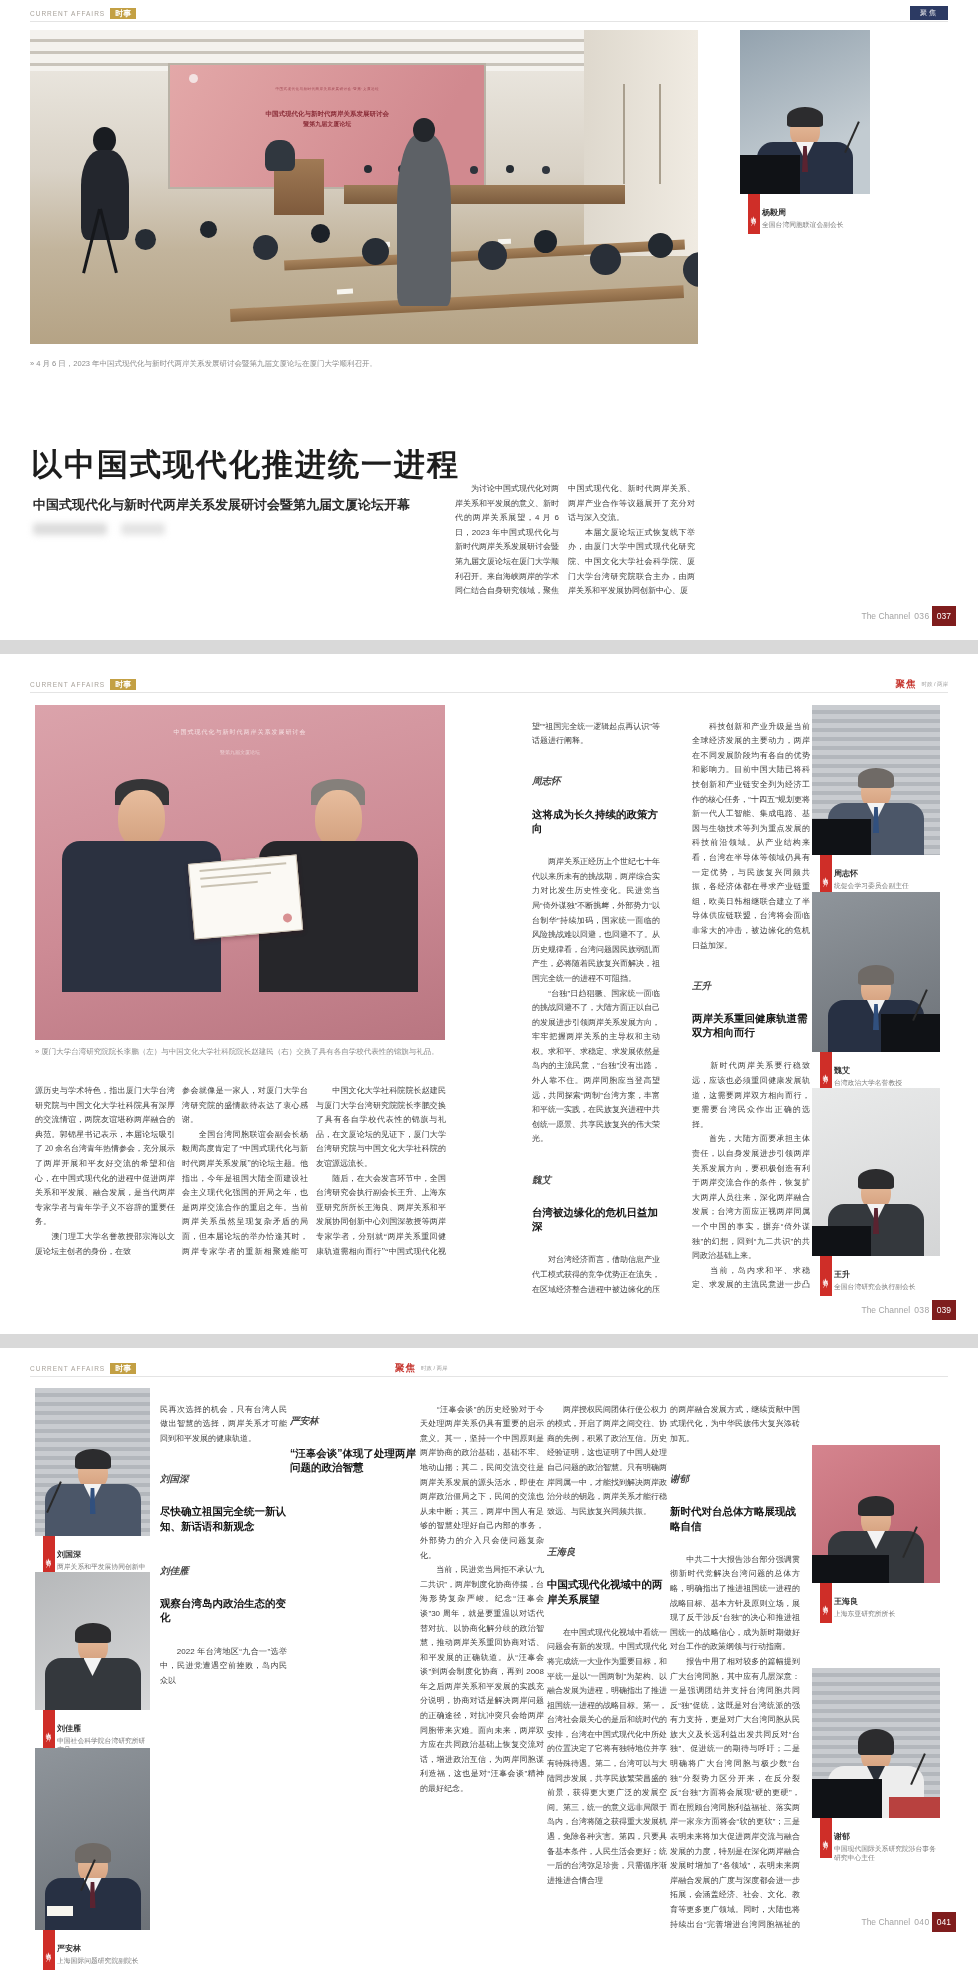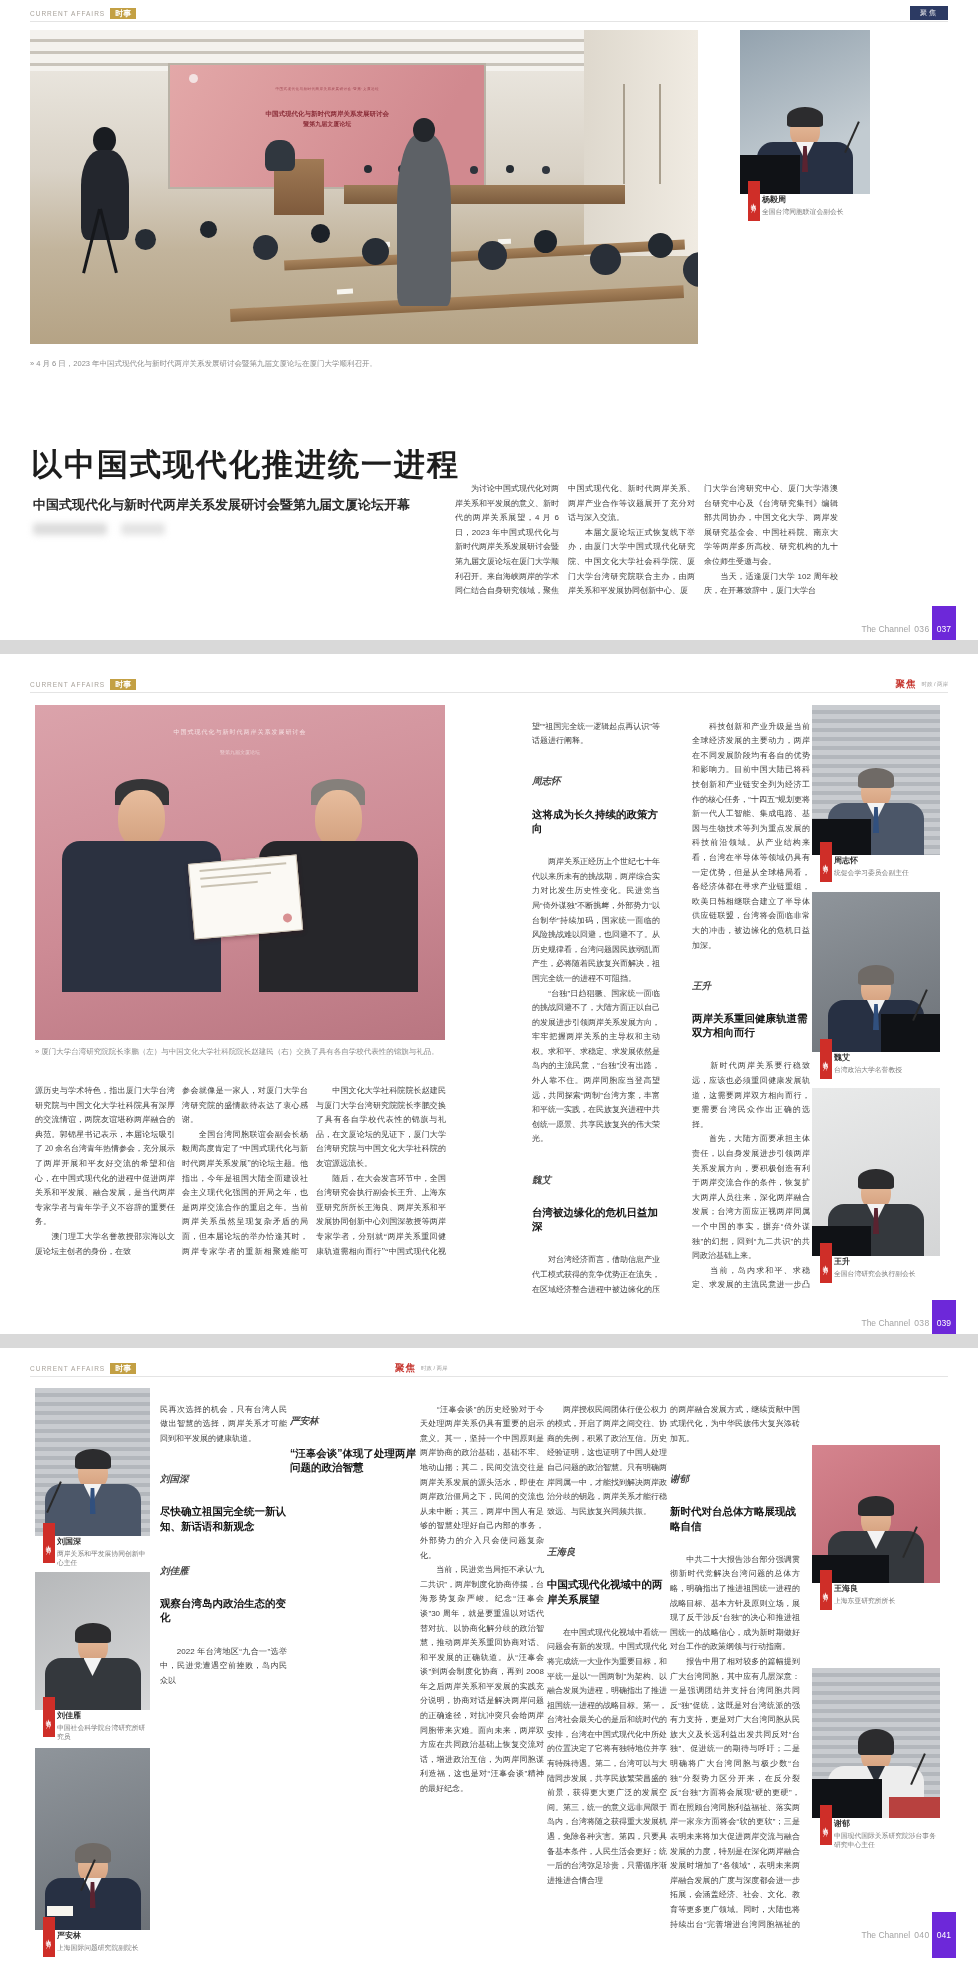--- a/index.html
+++ b/index.html
@@ -17,32 +17,32 @@
   
   .col{position:absolute;font-size:8px;line-height:14.6px;text-align:justify;color:#3e3e3e;white-space:pre-line;overflow:hidden;}
   .colrow{position:absolute;display:flex;}
   .colrow .c{font-size:8px;line-height:14.6px;text-align:justify;color:#3e3e3e;white-space:pre-line;overflow:hidden;}
   .sec-name{font-size:9.5px;font-weight:bold;font-style:italic;color:#4c4c4c;margin:11px 0 3px;white-space:normal;font-family:"Liberation Serif","DejaVu Serif",serif;}
   .sec-head{font-size:10.5px;line-height:14.5px;font-weight:bold;color:#161616;margin:0 0 5px;white-space:normal;text-align:left;}
   
   .photocap{position:absolute;font-size:7.5px;color:#8b8b8b;line-height:11px;}
   .pfoot{position:absolute;text-align:right;font-size:8.5px;color:#a3a3a3;}
   .pfoot .num{margin-left:4px;letter-spacing:.5px;}
-  .pfoot .numbox{display:inline-block;background:#6d28d9;color:#fff;padding:18px 5px;margin-left:2px;}
+  .pfoot .numbox{display:inline-block;background:#7f1d1d;color:#fff;padding:5px 5px;margin-left:2px;}
   
   .headline{position:absolute;font-family:"Liberation Serif","DejaVu Serif",serif;font-weight:bold;font-size:31px;color:#1d1d1d;letter-spacing:2px;}
   .subtitle{position:absolute;font-size:13px;font-weight:bold;color:#2c2c2c;}
   .authorblur{position:absolute;filter:blur(3px);}
   .authorblur .b1,.authorblur .b2{display:inline-block;height:12px;background:#dcdcdc;border-radius:3px;vertical-align:middle;}
   .authorblur .b1{width:74px;margin-right:14px;}
   .authorblur .b2{width:44px;background:#e4e4e4;}
   
   .portrait{position:absolute;}
   .pphoto{position:relative;width:100%;overflow:hidden;}
-  .pmeta{position:relative;padding-left:22px;margin-top:1px;}
+  .pmeta{position:relative;padding-left:22px;margin-top:14px;}
   .ribbon{position:absolute;left:8px;top:-14px;width:12px;height:40px;background:#cf2e28;color:#fff;font-size:5.5px;writing-mode:vertical-rl;text-align:center;line-height:12px;letter-spacing:1px;}
   .pname{font-size:8px;font-weight:bold;color:#333;line-height:10px;}
   .porg{font-size:6.8px;color:#7d7d7d;line-height:9px;margin-top:2px;}
   
   .person{position:absolute;left:50%;bottom:0;transform:translateX(-50%);width:104px;}
   .hair{width:36px;height:20px;background:#2c2c2e;border-radius:50% 50% 12% 12%;margin:0 auto -13px;position:relative;z-index:2;}
   .hair.gray{background:#6f6a66;}
   .face{width:30px;height:34px;background:linear-gradient(#e9c0a0,#d49f7d);border-radius:46%;margin:0 auto;position:relative;z-index:1;}
   .torso{width:96px;height:52px;background:#2f3642;border-radius:16px 16px 0 0;margin:-6px auto 0;position:relative;z-index:3;}
   .torso.navy{background:#273043;} .torso.charcoal{background:#34383d;} .torso.grayblue{background:#4b5668;} .torso.white{background:#ededed;}
@@ -143,22 +143,20 @@
   <div class="headline" style="left:31px;top:444px;">以中国式现代化推进统一进程</div>
   <div class="subtitle" style="left:33px;top:496px;">中国式现代化与新时代两岸关系发展研讨会暨第九届文厦论坛开幕</div>
   <div class="authorblur" style="left:33px;top:519px;">
     <span class="b1"></span><span class="b2"></span>
   </div>
 
   <div class="colrow" style="left:455px;top:482px;height:116px;">
     <div class="c" style="width:104px;margin-right:9px;height:116px;">　　为讨论中国式现代化对两岸关系和平发展的意义、新时代的两岸关系展望，4 月 6 日，2023 年中国式现代化与新时代两岸关系发展研讨会暨第九届文厦论坛在厦门大学顺利召开。来自海峡两岸的学术同仁结合自身研究领域，聚焦当前台海形势及两岸融合发展问题，就</div>
     <div class="c" style="width:127px;margin-right:9px;height:116px;">中国式现代化、新时代两岸关系、两岸产业合作等议题展开了充分对话与深入交流。
 　　本届文厦论坛正式恢复线下举办，由厦门大学中国式现代化研究院、中国文化大学社会科学院、厦门大学台湾研究院联合主办，由两岸关系和平发展协同创新中心、厦</div>
-    <div class="c" style="width:134px;height:116px;">门大学台湾研究中心、厦门大学港澳台研究中心及《台湾研究集刊》编辑部共同协办，中国文化大学、两岸发展研究基金会、中国社科院、南京大学等两岸多所高校、研究机构的九十余位师生受邀与会。
-　　当天，适逢厦门大学 102 周年校庆，在开幕致辞中，厦门大学台</div>
   </div>
 
   <div class="portrait" style="left:740px;top:30px;width:130px;">
     <div class="pphoto bg-blue" style="height:164px;">
       <div class="person">
         <div class="hair"></div>
           <div class="face"></div>
         <div class="torso navy">
             <div class="shirtv"></div>
             <div class="tie"></div>
@@ -226,21 +224,21 @@
     <div class="sec-name">周志怀</div>
     <div class="sec-head">这将成为长久持续的政策方向</div>
     <div>　　两岸关系正经历上个世纪七十年代以来所未有的挑战期，两岸综合实力对比发生历史性变化。民进党当局“倚外谋独”不断挑衅，外部势力“以台制华”持续加码，国家统一面临的风险挑战难以回避，也回避不了。从历史规律看，台湾问题因民族弱乱而产生，必将随着民族复兴而解决，祖国完全统一的进程不可阻挡。
 　　“台独”日趋猖獗、国家统一面临的挑战回避不了，大陆方面正以自己的发展进步引领两岸关系发展方向，牢牢把握两岸关系的主导权和主动权。求和平、求稳定、求发展依然是岛内的主流民意，“台独”没有出路，外人靠不住。两岸同胞应当登高望远，共同探索“两制”台湾方案，丰富和平统一实践，在民族复兴进程中共创统一愿景、共享民族复兴的伟大荣光。</div>
     <div class="sec-name">魏艾</div>
     <div class="sec-head">台湾被边缘化的危机日益加深</div>
     <div>　　对台湾经济而言，借助信息产业代工模式获得的竞争优势正在流失，在区域经济整合进程中被边缘化的压力与日俱增。</div>
   </div>
 
   <div class="col" style="left:692px;top:51px;width:118px;height:588px;">
-    <div>　　科技创新和产业升级是当前全球经济发展的主要动力，两岸在不同发展阶段均有各自的优势和影响力。目前中国大陆已将科技创新和产业链安全列为经济工作的核心任务，“十四五”规划更将新一代人工智能、集成电路、基因与生物技术等列为重点发展的科技前沿领域。从产业结构来看，台湾在半导体等领域仍具有一定优势，但是从全球格局看，各经济体都在寻求产业链重组，欧美日韩相继联合建立了半导体供应链联盟，台湾将会面临非常大的冲击，被边缘化的危机日益加深。</div>
+    <div>　　科技创新和产业升级是当前全球经济发展的主要动力，两岸在不同发展阶段均有各自的优势和影响力。目前中国大陆已将科技创新和产业链安全列为经济工作的核心任务，“十四五”规划更将新一代人工智能、集成电路、基因与生物技术等列为重点发展的科技前沿领域。从产业结构来看，台湾在半导体等领域仍具有一定优势，与民族复兴同频共振，各经济体都在寻求产业链重组，欧美日韩相继联合建立了半导体供应链联盟，台湾将会面临非常大的冲击，被边缘化的危机日益加深。</div>
     <div class="sec-name">王升</div>
     <div class="sec-head">两岸关系重回健康轨道需双方相向而行</div>
     <div>　　新时代两岸关系要行稳致远，应该也必须重回健康发展轨道，这需要两岸双方相向而行，更需要台湾民众作出正确的选择。
 　　首先，大陆方面要承担主体责任，以自身发展进步引领两岸关系发展方向，要积极创造有利于两岸交流合作的条件，恢复扩大两岸人员往来，深化两岸融合发展；台湾方面应正视两岸同属一个中国的事实，摒弃“倚外谋独”的幻想，回到“九二共识”的共同政治基础上来。
 　　当前，岛内求和平、求稳定、求发展的主流民意进一步凸显，两岸关系何去何从，2024 年台湾地区领导人选举是台湾人</div>
   </div>
 
   <div class="portrait" style="left:812px;top:51px;width:128px;">
     <div class="pphoto bg-blinds" style="height:150px;">
       <div class="person">

